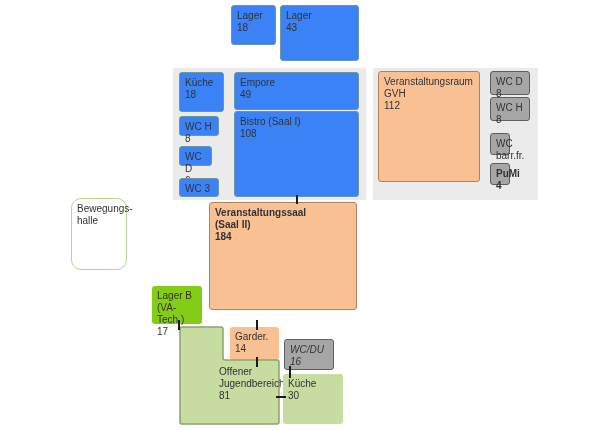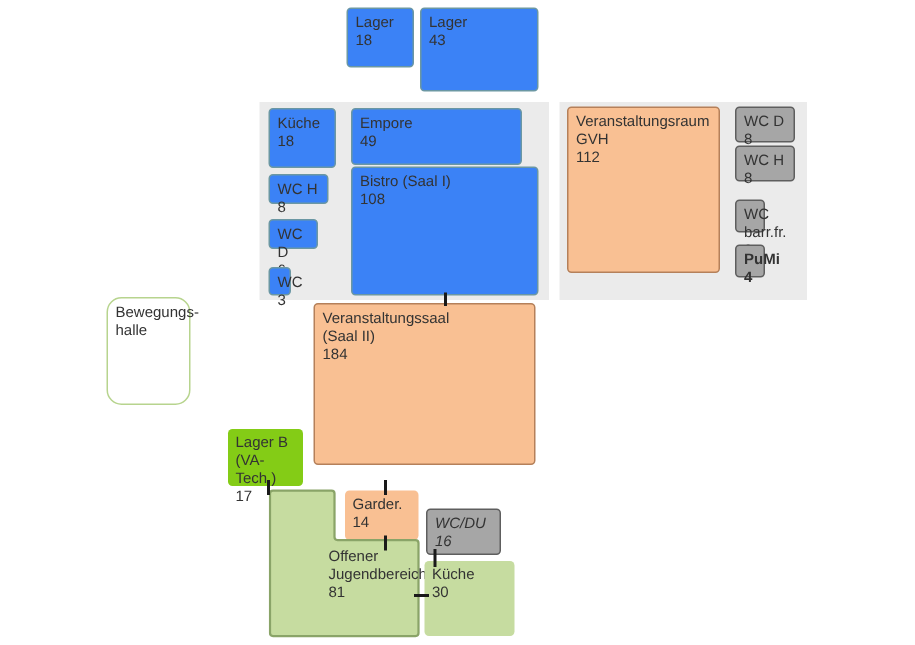--- a/index.html
+++ b/index.html
@@ -22,46 +22,46 @@
 <div class="zone" style="left:173px;top:68px;width:193px;height:132px;"></div>
 <div class="zone" style="left:373px;top:68px;width:165px;height:132px;"></div>
 
 <div class="room blue" style="left:231px;top:5px;width:45px;height:40px;">Lager
 18</div>
 <div class="room blue" style="left:280px;top:5px;width:79px;height:56px;">Lager
 43</div>
 
 <div class="room blue" style="left:179px;top:72px;width:45px;height:40px;">Küche
 18</div>
-<div class="room blue" style="left:234px;top:72px;width:114px;height:38px;">Empore
+<div class="room blue" style="left:234px;top:72px;width:125px;height:38px;">Empore
 49</div>
 <div class="room blue" style="left:234px;top:111px;width:125px;height:86px;">Bistro (Saal I)
 108</div>
 <div class="room blue" style="left:179px;top:116px;width:40px;height:20px;">WC H
 8</div>
 <div class="room blue" style="left:179px;top:146px;width:33px;height:20px;">WC D
 6</div>
-<div class="room blue" style="left:179px;top:178px;width:15px;height:19px;">WC 3</div>
+<div class="room blue" style="left:179px;top:178px;width:40px;height:19px;">WC 3</div>
 
 <div class="room orange" style="left:378px;top:71px;width:102px;height:111px;">Veranstaltungsraum
 GVH
 112</div>
 <div class="room grey" style="left:490px;top:71px;width:40px;height:24px;">WC D
 8</div>
 <div class="room grey" style="left:490px;top:97px;width:40px;height:24px;">WC H
 8</div>
 <div class="room grey" style="left:490px;top:133px;width:20px;height:22px;">WC barr.fr.
 3</div>
 <div class="room grey" style="left:490px;top:163px;width:20px;height:22px;font-weight:bold;">PuMi
 4</div>
 
 <div class="room outline" style="left:71px;top:198px;width:56px;height:72px;">Bewegungs-
 halle</div>
 
-<div class="room orange" style="left:209px;top:202px;width:148px;height:108px;">Veranstaltungssaal
+<div class="room orange" style="left:209px;top:202px;width:148px;height:108px;font-weight:bold;">Veranstaltungssaal
 (Saal II)
 184</div>
 
 <div class="room lightgrey" style="left:152px;top:286px;width:50px;height:38px;">Lager B
 (VA-Tech.)
 17</div>
 
 <div class="room orange-nb" style="left:230px;top:327px;width:49px;height:33px;">Garder.
 14</div>
 <div class="room grey" style="left:284px;top:339px;width:50px;height:31px;font-style:italic;">WC/DU

